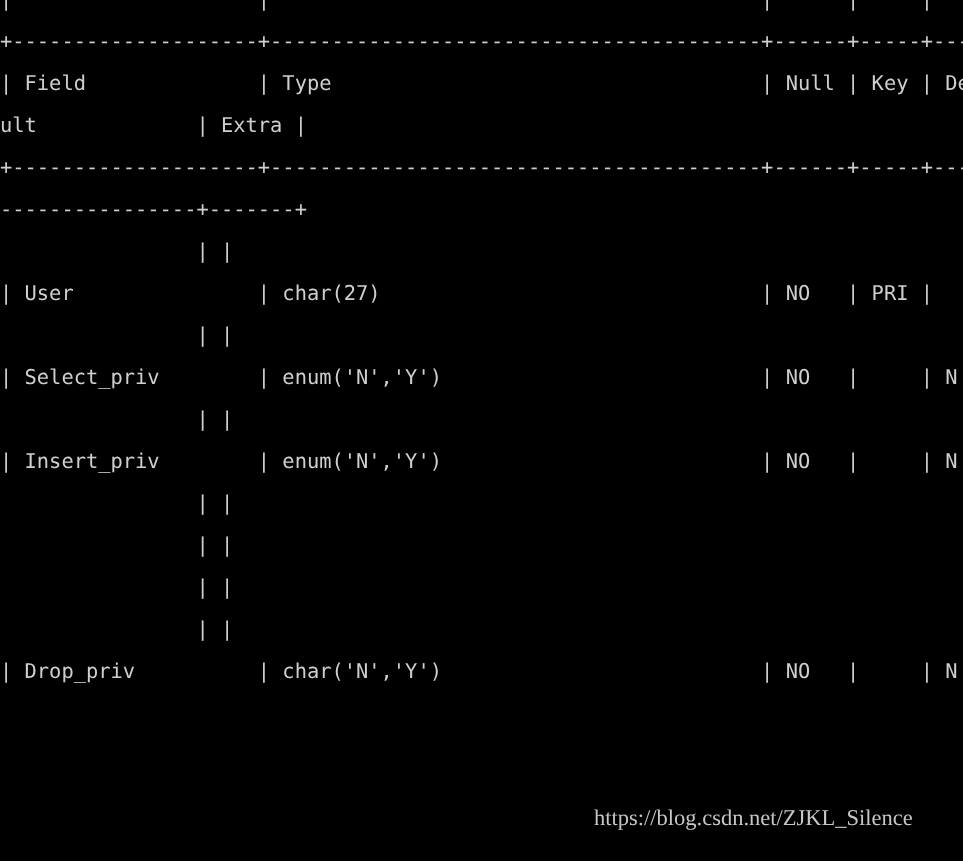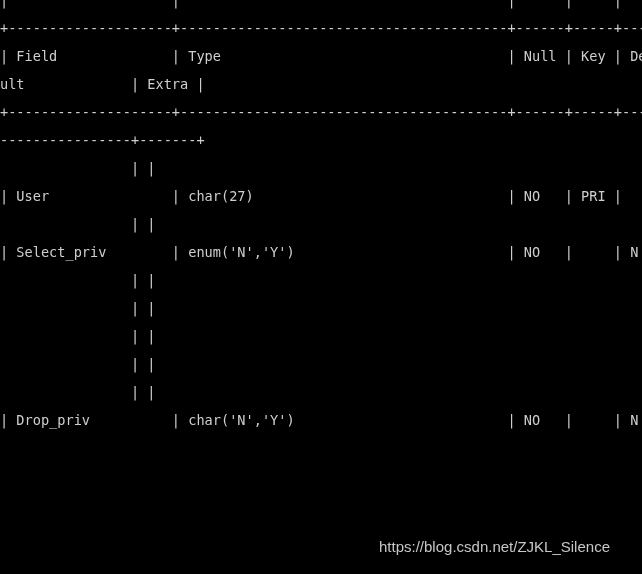--- a/index.html
+++ b/index.html
@@ -32,23 +32,23 @@
     white-space: pre;
     color: #cfcfcf;
     font-family: "DejaVu Sans Mono", "Liberation Mono", monospace;
   }
   
   #terminal .line:first-child {
     margin-top: -14px;
   }
   .watermark {
     position: absolute;
-    left: 379px;
+    left: 396px;
     top: 538px;
-    font-family: Liberation Sans, sans-serif;
+    font-family: Liberation Serif, serif;
     font-size: 15px;
     color: #d8d8d8;
     white-space: pre;
     opacity: 0.92;
     pointer-events: none;
   }
 </style>
 </head>
 <body>
 
@@ -58,20 +58,21 @@
     <div class="line">+--------------------+----------------------------------------+------+-----+-----</div>
     <div class="line">| Field              | Type                                   | Null | Key | Defa</div>
     <div class="line">ult             | Extra |</div>
     <div class="line">+--------------------+----------------------------------------+------+-----+-----</div>
     <div class="line">----------------+-------+</div>
     <div class="line">                | |</div>
     <div class="line">| User               | char(27)                               | NO   | PRI |     </div>
     <div class="line">                | |</div>
     <div class="line">| Select_priv        | enum('N','Y')                          | NO   |     | N   </div>
     <div class="line">                | |</div>
+    <div class="line">| Insert_priv        | enum('N','Y')                          | NO   |     | N   </div>
     <div class="line">                | |</div>
     <div class="line">                | |</div>
     <div class="line">                | |</div>
     <div class="line">                | |</div>
     <div class="line">| Drop_priv          | char('N','Y')                          | NO   |     | N   </div>
   </div>
 
 <div class="watermark">https://blog.csdn.net/ZJKL_Silence</div>
 
 </body></html>

